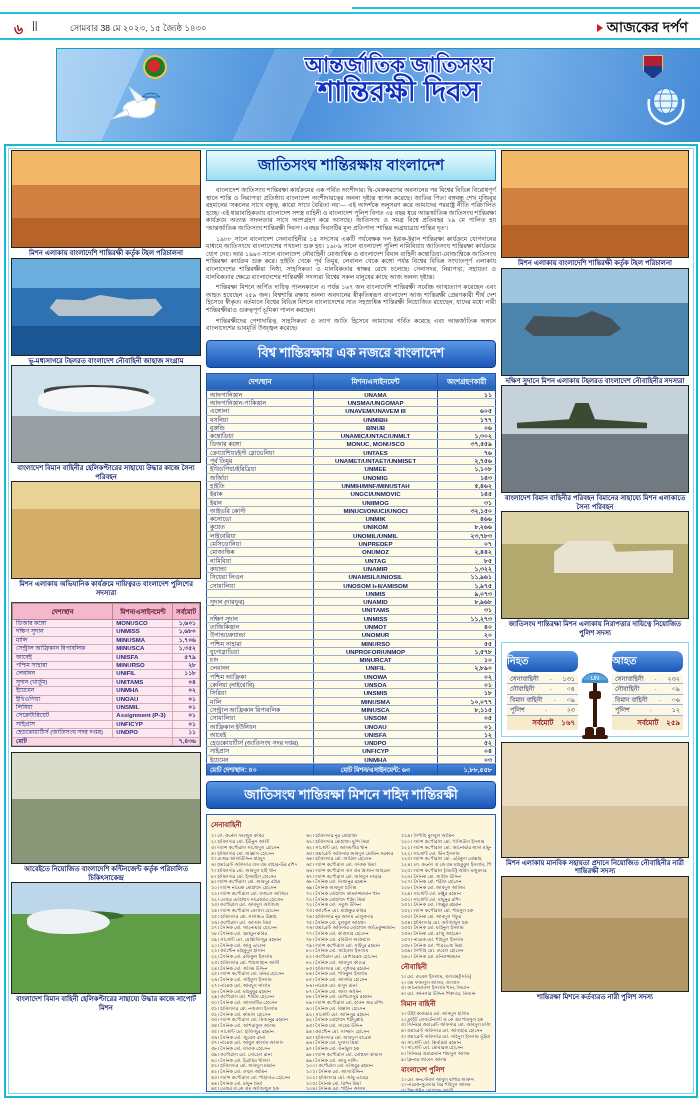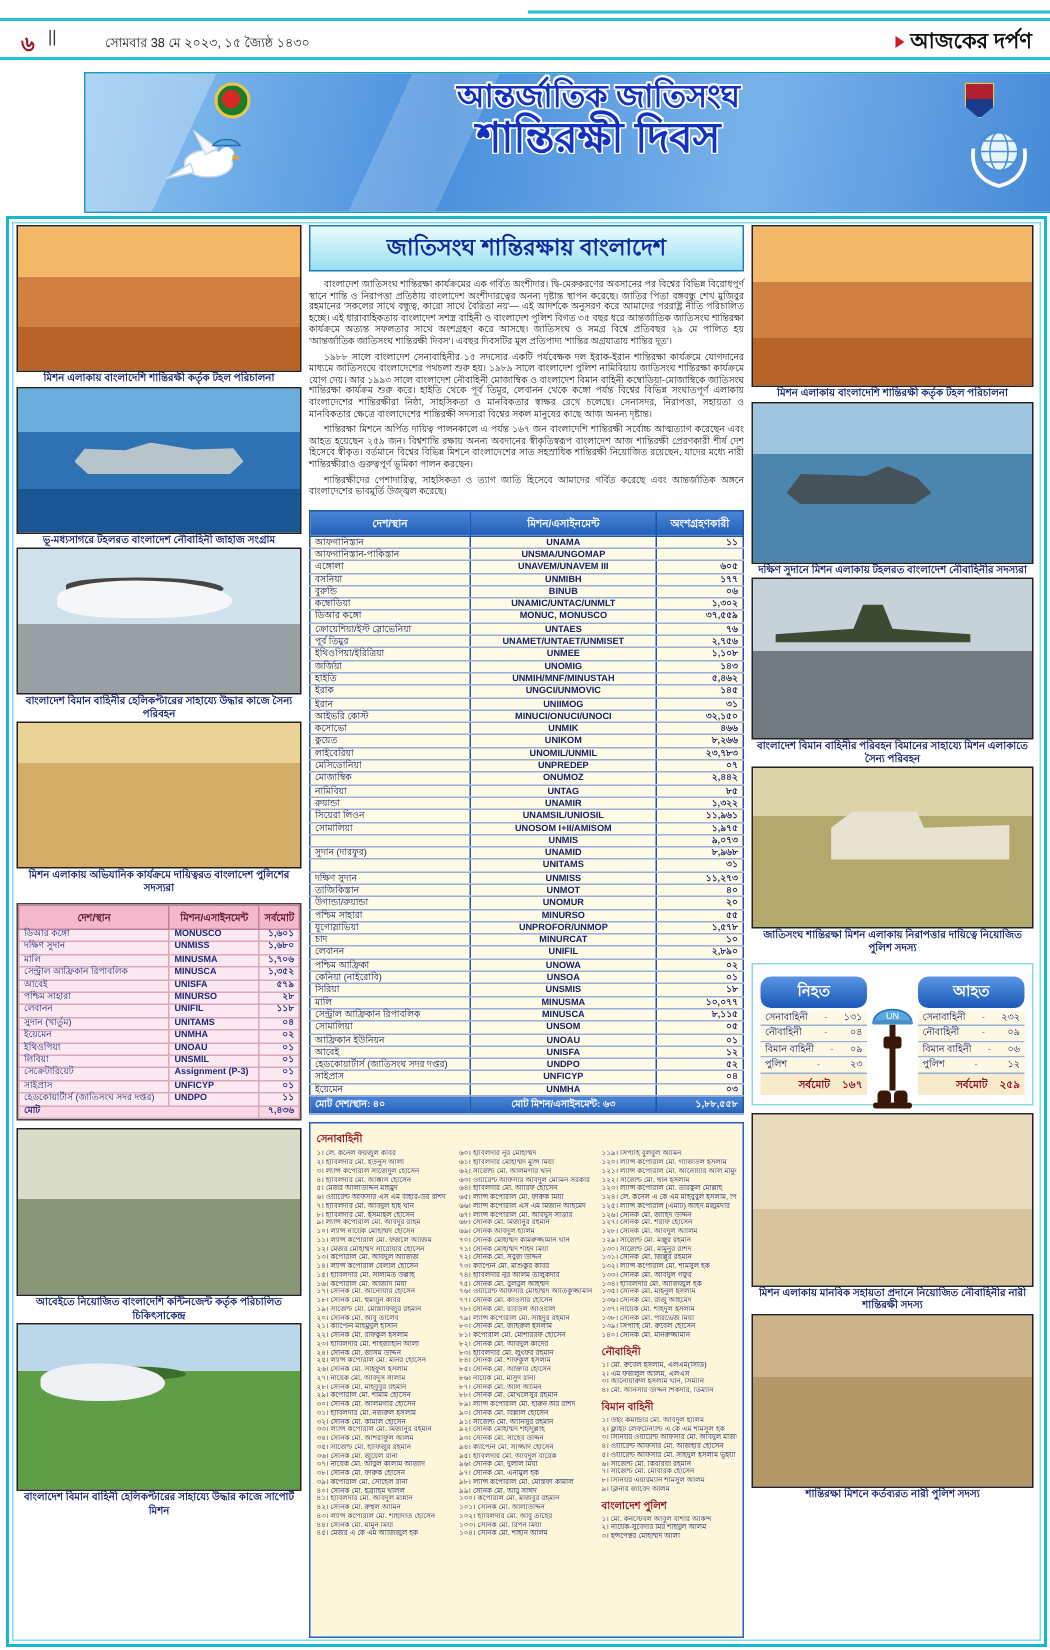--- a/index.html
+++ b/index.html
@@ -101,21 +101,21 @@
   .dep td.m{font-weight:bold;}
   .dep td.c{text-align:right;font-weight:bold;}
   .dep tfoot td{font-weight:bold;background:#f8d8e4;}
   
   .memorial{border:1px solid #88d8e8;background:#fff;position:relative;padding:4px 5px 6px 5px;}
   .mem-top{display:flex;align-items:center;justify-content:space-between;padding:0 4px;}
   .mem-year{font-size:24px;font-weight:bold;color:#1535c8;text-shadow:1px 1px 0 #a8c8f0;}
   .mem-since{font-size:12px;font-weight:bold;color:#102060;}
   .mem-tables{display:flex;gap:34px;margin-top:4px;}
   .mem-t{flex:1;}
-  .mem-bar{background:linear-gradient(#5a96e4,#1a58b8);border-radius:7px;color:#fff;font-size:10px;font-weight:bold;text-align:center;padding:2px 0;margin-bottom:2px;}
+  .mem-bar{background:linear-gradient(#5a96e4,#1a58b8);border-radius:7px;color:#fff;font-size:10px;font-weight:bold;text-align:left;padding:2px 0;margin-bottom:2px;}
   .mem-row{display:flex;justify-content:space-between;font-size:6.4px;line-height:9.4px;color:#14206a;background:#fdf8e4;border-bottom:0.5px solid #9ab0d8;padding:0 3px;}
   .mem-row .dots{flex:1;text-align:center;color:#888;}
   .mem-total{display:flex;justify-content:flex-end;gap:8px;font-size:7px;font-weight:bold;color:#8a1020;background:#f6eccc;padding:1px 3px;}
   .mem-icon{position:absolute;left:50%;top:26px;transform:translateX(-50%);z-index:3;}
 </style>
 </head>
 <body>
 
 <div class="page">
 
@@ -304,20 +304,21 @@
     <div class="col col-mid">
       <div class="headline">জাতিসংঘ শান্তিরক্ষায় বাংলাদেশ</div>
       <div class="bodytext" data-each="article.paragraphs">
 
       <p>বাংলাদেশ জাতিসংঘ শান্তিরক্ষা কার্যক্রমের এক গর্বিত অংশীদার। দ্বি-মেরুকরণের অবসানের পর বিশ্বের বিভিন্ন বিরোধপূর্ণ স্থানে শান্তি ও নিরাপত্তা প্রতিষ্ঠায় বাংলাদেশ অংশীদারত্বের অনন্য দৃষ্টান্ত স্থাপন করেছে। জাতির পিতা বঙ্গবন্ধু শেখ মুজিবুর রহমানের 'সকলের সাথে বন্ধুত্ব, কারো সাথে বৈরিতা নয়'— এই আদর্শকে অনুসরণ করে আমাদের পররাষ্ট্র নীতি পরিচালিত হচ্ছে। এই ধারাবাহিকতায় বাংলাদেশ সশস্ত্র বাহিনী ও বাংলাদেশ পুলিশ বিগত ৩৫ বছর ধরে আন্তর্জাতিক জাতিসংঘ শান্তিরক্ষা কার্যক্রমে অত্যন্ত সফলতার সাথে অংশগ্রহণ করে আসছে। জাতিসংঘ ও সমগ্র বিশ্বে প্রতিবছর ২৯ মে পালিত হয় 'আন্তর্জাতিক জাতিসংঘ শান্তিরক্ষী দিবস'। এবছর দিবসটির মূল প্রতিপাদ্য 'শান্তির অগ্রযাত্রায় শান্তির দূত'।</p>
           <p>১৯৮৮ সালে বাংলাদেশ সেনাবাহিনীর ১৫ সদস্যের একটি পর্যবেক্ষক দল ইরাক-ইরান শান্তিরক্ষা কার্যক্রমে যোগদানের মাধ্যমে জাতিসংঘে বাংলাদেশের পথচলা শুরু হয়। ১৯৮৯ সালে বাংলাদেশ পুলিশ নামিবিয়ায় জাতিসংঘ শান্তিরক্ষা কার্যক্রমে যোগ দেয়। আর ১৯৯৩ সালে বাংলাদেশ নৌবাহিনী মোজাম্বিক ও বাংলাদেশ বিমান বাহিনী কম্বোডিয়া-মোজাম্বিকে জাতিসংঘ শান্তিরক্ষা কার্যক্রম শুরু করে। হাইতি থেকে পূর্ব তিমুর, লেবানন থেকে কঙ্গো পর্যন্ত বিশ্বের বিভিন্ন সংঘাতপূর্ণ এলাকায় বাংলাদেশের শান্তিরক্ষীরা নিষ্ঠা, সাহসিকতা ও মানবিকতার স্বাক্ষর রেখে চলেছে। সেনাসদর, নিরাপত্তা, সহায়তা ও মানবিকতার ক্ষেত্রে বাংলাদেশের শান্তিরক্ষী সদস্যরা বিশ্বের সকল মানুষের কাছে আজ অনন্য দৃষ্টান্ত।</p>
           <p>শান্তিরক্ষা মিশনে অর্পিত দায়িত্ব পালনকালে এ পর্যন্ত ১৬৭ জন বাংলাদেশি শান্তিরক্ষী সর্বোচ্চ আত্মত্যাগ করেছেন এবং আহত হয়েছেন ২৫৯ জন। বিশ্বশান্তি রক্ষায় অনন্য অবদানের স্বীকৃতিস্বরূপ বাংলাদেশ আজ শান্তিরক্ষী প্রেরণকারী শীর্ষ দেশ হিসেবে স্বীকৃত। বর্তমানে বিশ্বের বিভিন্ন মিশনে বাংলাদেশের সাত সহস্রাধিক শান্তিরক্ষী নিয়োজিত রয়েছেন, যাদের মধ্যে নারী শান্তিরক্ষীরাও গুরুত্বপূর্ণ ভূমিকা পালন করছেন।</p>
           <p>শান্তিরক্ষীদের পেশাদারিত্ব, সাহসিকতা ও ত্যাগ জাতি হিসেবে আমাদের গর্বিত করেছে এবং আন্তর্জাতিক অঙ্গনে বাংলাদেশের ভাবমূর্তি উজ্জ্বল করেছে।</p>
         </div>
 
+      <div class="sec-bar">বিশ্ব শান্তিরক্ষায় এক নজরে বাংলাদেশ</div>
       <table class="glance">
         <thead>
           <tr>
             <th style="width:37%">দেশ/স্থান</th>
             <th style="width:43%">মিশন/এসাইনমেন্ট</th>
             <th style="width:20%">অংশগ্রহণকারী</th>
           </tr>
         </thead>
         <tbody data-each="glance_table.rows">
 
@@ -593,20 +594,21 @@
           </tbody>
         <tfoot>
           <tr>
             <td>মোট দেশ/স্থান: ৪০</td>
             <td style="text-align:center">মোট মিশন/এসাইনমেন্ট: ৬৩</td>
             <td style="text-align:right">১,৮৮,৫৫৮</td>
           </tr>
         </tfoot>
       </table>
 
+      <div class="sec-bar">জাতিসংঘ শান্তিরক্ষা মিশনে শহিদ শান্তিরক্ষী</div>
       <div class="martyrs">
         <div class="m-head">সেনাবাহিনী</div>
         <div class="m-cols">
           <div class="m-col" data-each="martyrs.col1">
 
           <div class="m-item">১। লে. কর্নেল ফয়জুল কবির</div>
               <div class="m-item">২। হাবিলদার মো. ইউনুস আলী</div>
               <div class="m-item">৩। ল্যান্স কর্পোরাল সাজেদুল হোসেন</div>
               <div class="m-item">৪। হাবিলদার মো. আক্কাস হোসেন</div>
               <div class="m-item">৫। মেজর আলাউদ্দিন মাহমুদ</div>

